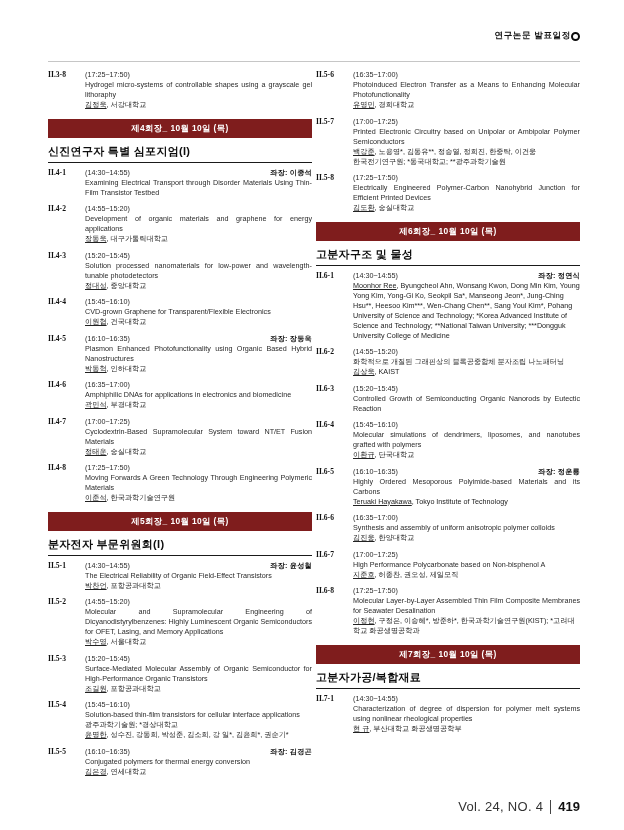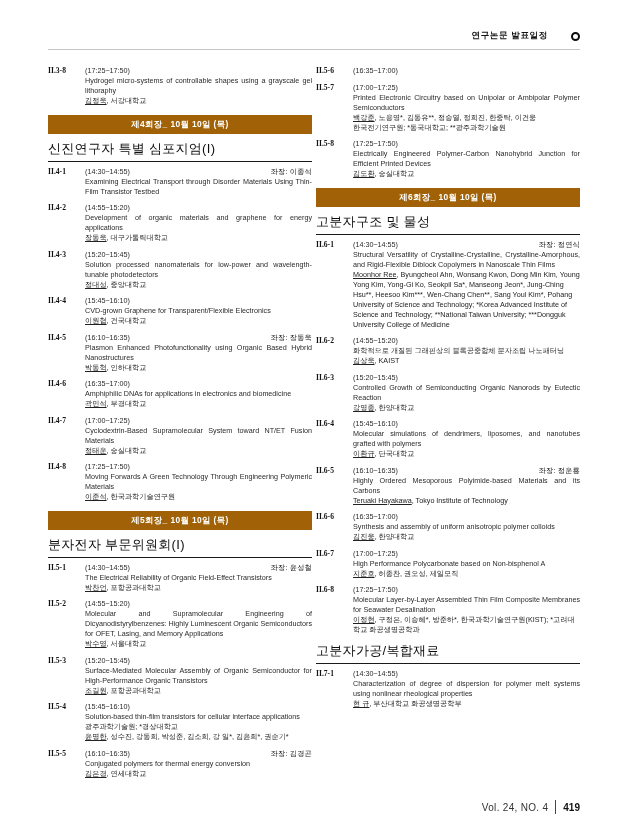--- a/index.html
+++ b/index.html
@@ -4,49 +4,49 @@
 <style>
   html,body{margin:0;padding:0;}
   body{
     width:624px;height:830px;position:relative;overflow:hidden;
     background:#ffffff;color:#1a1a1a;
     font-family:"Liberation Sans","DejaVu Sans",sans-serif;
     -webkit-font-smoothing:antialiased;
   }
   .page{position:absolute;inset:0;padding:30px 44px 0 48px;box-sizing:border-box;}
   
-  .top{display:flex;justify-content:flex-end;align-items:center;gap:23px;
-       padding-bottom:7px;border-bottom:1px solid #c6c6c6;margin-bottom:16px;}
+  .top{display:flex;justify-content:flex-end;align-items:center;gap:0;
+       padding-bottom:19px;border-bottom:1px solid #c6c6c6;margin-bottom:8px;}
   .top-title{font-size:8.6px;font-weight:bold;letter-spacing:.6px;color:#111;}
   .ring-icon{width:5px;height:5px;border:2.6px solid #0d0d0d;border-radius:50%;display:inline-block;}
   
   .columns{display:flex;gap:4px;align-items:flex-start;}
   .col{flex:1;min-width:0;}
   
   .entry{display:grid;grid-template-columns:37px 1fr;font-size:7.2px;line-height:10px;
          margin-bottom:6.5px;color:#2a2a2a;}
   .code{font-family:"Liberation Serif","DejaVu Serif",serif;font-weight:bold;font-size:7.6px;color:#111;}
   .head2{display:flex;justify-content:space-between;align-items:flex-start;}
   .time{color:#2a2a2a;}
-  .chair{font-weight:normal;color:#111;letter-spacing:.2px;}
+  .chair{font-weight:bold;color:#111;letter-spacing:.2px;}
   .entry-body{grid-column:2;}
   .title{text-align:justify;}
   .authors{color:#222;}
   .presenter{text-decoration:underline;text-underline-offset:1px;}
   
-  .session-bar{background:#a16207;color:#fff;text-align:center;font-weight:bold;
+  .session-bar{background:#7f1d1d;color:#fff;text-align:center;font-weight:bold;
                font-size:8.4px;letter-spacing:.4px;padding:3.5px 0 4px;margin:9px 0 6px;}
   
-  .section-title{font-size:13px;font-weight:normal;color:#0d0d0d;letter-spacing:.3px;
+  .section-title{font-size:11px;font-weight:bold;color:#0d0d0d;letter-spacing:.3px;
                  border-bottom:1.5px solid #1a1a1a;padding-bottom:3px;margin-bottom:5px;}
   
   .footer{position:absolute;right:44px;bottom:16px;display:flex;align-items:center;gap:7px;}
-  .vol{font-size:10px;color:#333;letter-spacing:.3px;}
+  .vol{font-size:13px;color:#333;letter-spacing:.3px;}
   .page-divider{width:1px;height:14px;background:#444;}
-  .pagenum{font-size:10px;font-weight:bold;color:#111;}
+  .pagenum{font-size:13px;font-weight:bold;color:#111;}
 </style>
 </head>
 <body>
 
 <div class="page">
 
   <div class="top">
     <span class="top-title">연구논문 발표일정</span>
     <span class="ring-icon"></span>
   </div>
@@ -225,20 +225,25 @@
     </div>
   </div>
       </div>
     <div class="col" id="right-col">
         <div class="entry">
     <span class="code">II.5-6</span>
     <div class="head2">
       <span class="time">(16:35~17:00)</span>
 
     </div>
+    <div class="entry-body">
+      <div class="title">Photoinduced Electron Transfer as a Means to Enhancing Molecular Photofunctionality</div>
+      <div class="authors"><span class="presenter">유영민</span><span>, 경희대학교</span></div>
+
+    </div>
   </div>
         <div class="entry">
     <span class="code">II.5-7</span>
     <div class="head2">
       <span class="time">(17:00~17:25)</span>
 
     </div>
     <div class="entry-body">
       <div class="title">Printed Electronic Circuitry based on Unipolar or Ambipolar Polymer Semiconductors</div>
       <div class="authors"><span class="presenter">백강준</span><span>, 노용영*, 김동유**, 정승열, 정희진, 한중탁, 이건웅</span></div>
@@ -259,21 +264,20 @@
   </div>
         <div class="session-bar"><span>제6회장_ 10월 10일 (목)</span></div>
         <div class="section-title"><span>고분자구조 및 물성</span></div>
         <div class="entry">
     <span class="code">II.6-1</span>
     <div class="head2">
       <span class="time">(14:30~14:55)</span>
       <span class="chair">좌장: 정연식</span>
     </div>
     <div class="entry-body">
-      <div class="title">Structural Versatility of Crystalline-Crystalline, Crystalline-Amorphous, and Rigid-Flexible Diblock Copolymers in Nanoscale Thin Films</div>
       <div class="authors"><span class="presenter">Moonhor Ree</span><span>, Byungcheol Ahn, Wonsang Kwon, Dong Min Kim, Young Yong Kim, Yong-Gi Ko, Seokpil Sa*, Manseong Jeon*, Jung-Ching Hsu**, Heesoo Kim***, Wen-Chang Chen**, Sang Youl Kim*, Pohang University of Science and Technology; *Korea Advanced Institute of Science and Technology; **National Taiwan University; ***Dongguk University College of Medicine</span></div>
 
     </div>
   </div>
         <div class="entry">
     <span class="code">II.6-2</span>
     <div class="head2">
       <span class="time">(14:55~15:20)</span>
 
     </div>
@@ -284,21 +288,20 @@
     </div>
   </div>
         <div class="entry">
     <span class="code">II.6-3</span>
     <div class="head2">
       <span class="time">(15:20~15:45)</span>
 
     </div>
     <div class="entry-body">
       <div class="title">Controlled Growth of Semiconducting Organic Nanorods by Eutectic Reaction</div>
-      <div class="authors"><span class="presenter">강영종</span><span>, 한양대학교</span></div>
 
     </div>
   </div>
         <div class="entry">
     <span class="code">II.6-4</span>
     <div class="head2">
       <span class="time">(15:45~16:10)</span>
 
     </div>
     <div class="entry-body">
@@ -348,20 +351,21 @@
     <div class="head2">
       <span class="time">(17:25~17:50)</span>
 
     </div>
     <div class="entry-body">
       <div class="title">Molecular Layer-by-Layer Assembled Thin Film Composite Membranes for Seawater Desalination</div>
       <div class="authors"><span class="presenter">이정현</span><span>, 구정은, 이승혜*, 방준하*, 한국과학기술연구원(KIST); *고려대학교 화공생명공학과</span></div>
 
     </div>
   </div>
+        <div class="session-bar"><span>제7회장_ 10월 10일 (목)</span></div>
         <div class="section-title"><span>고분자가공/복합재료</span></div>
         <div class="entry">
     <span class="code">II.7-1</span>
     <div class="head2">
       <span class="time">(14:30~14:55)</span>
 
     </div>
     <div class="entry-body">
       <div class="title">Characterization of degree of dispersion for polymer melt systems using nonlinear rheological properties</div>
       <div class="authors"><span class="presenter">현 규</span><span>, 부산대학교 화공생명공학부</span></div>

